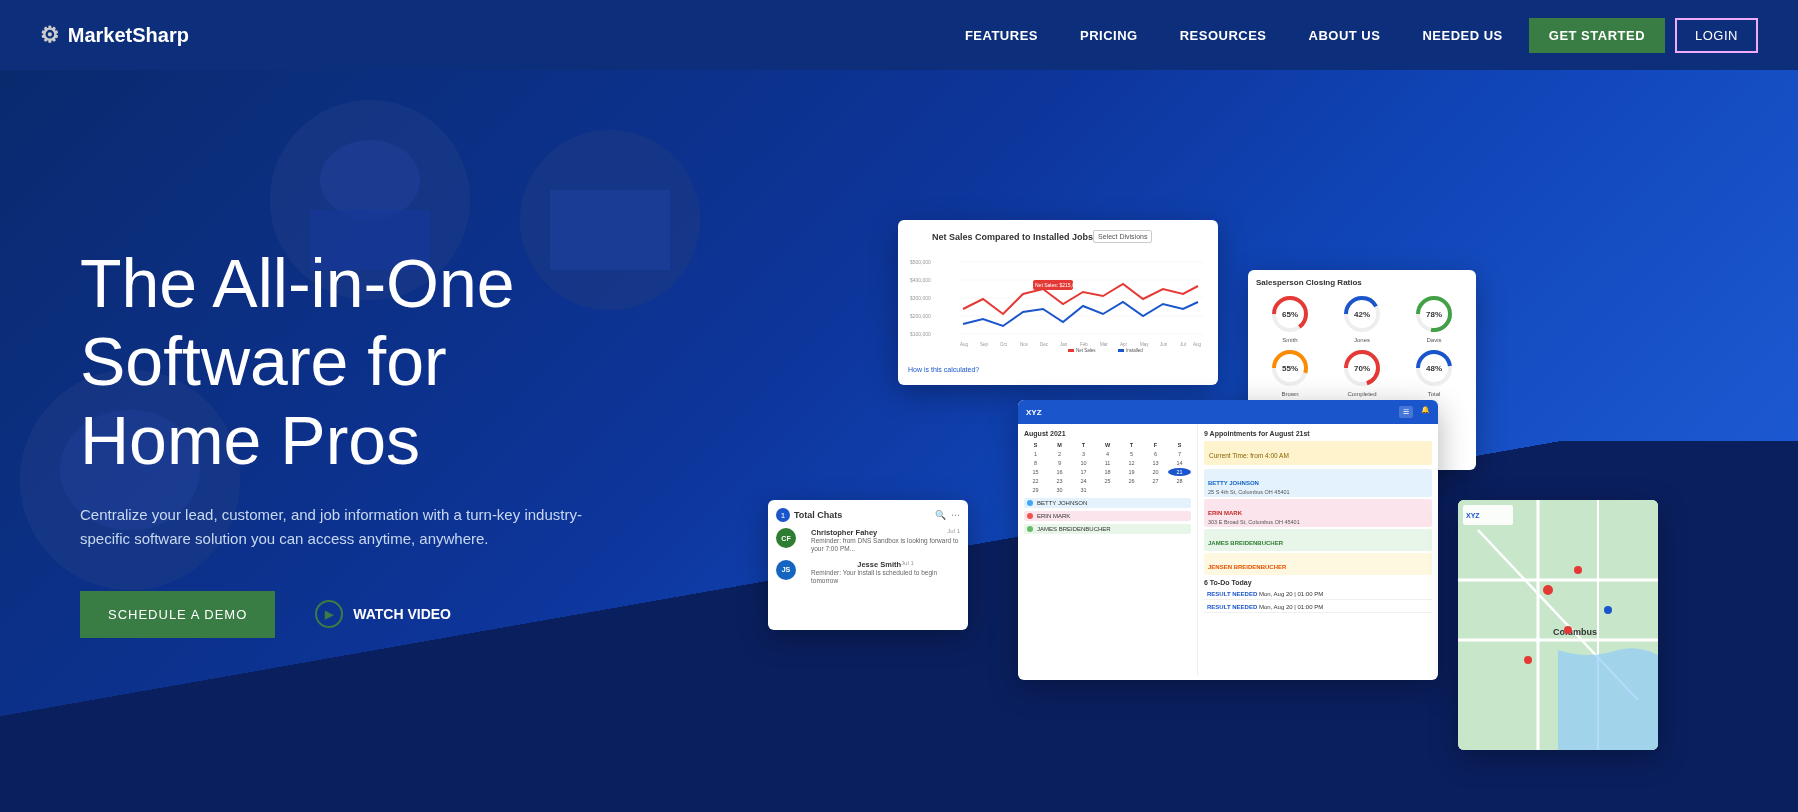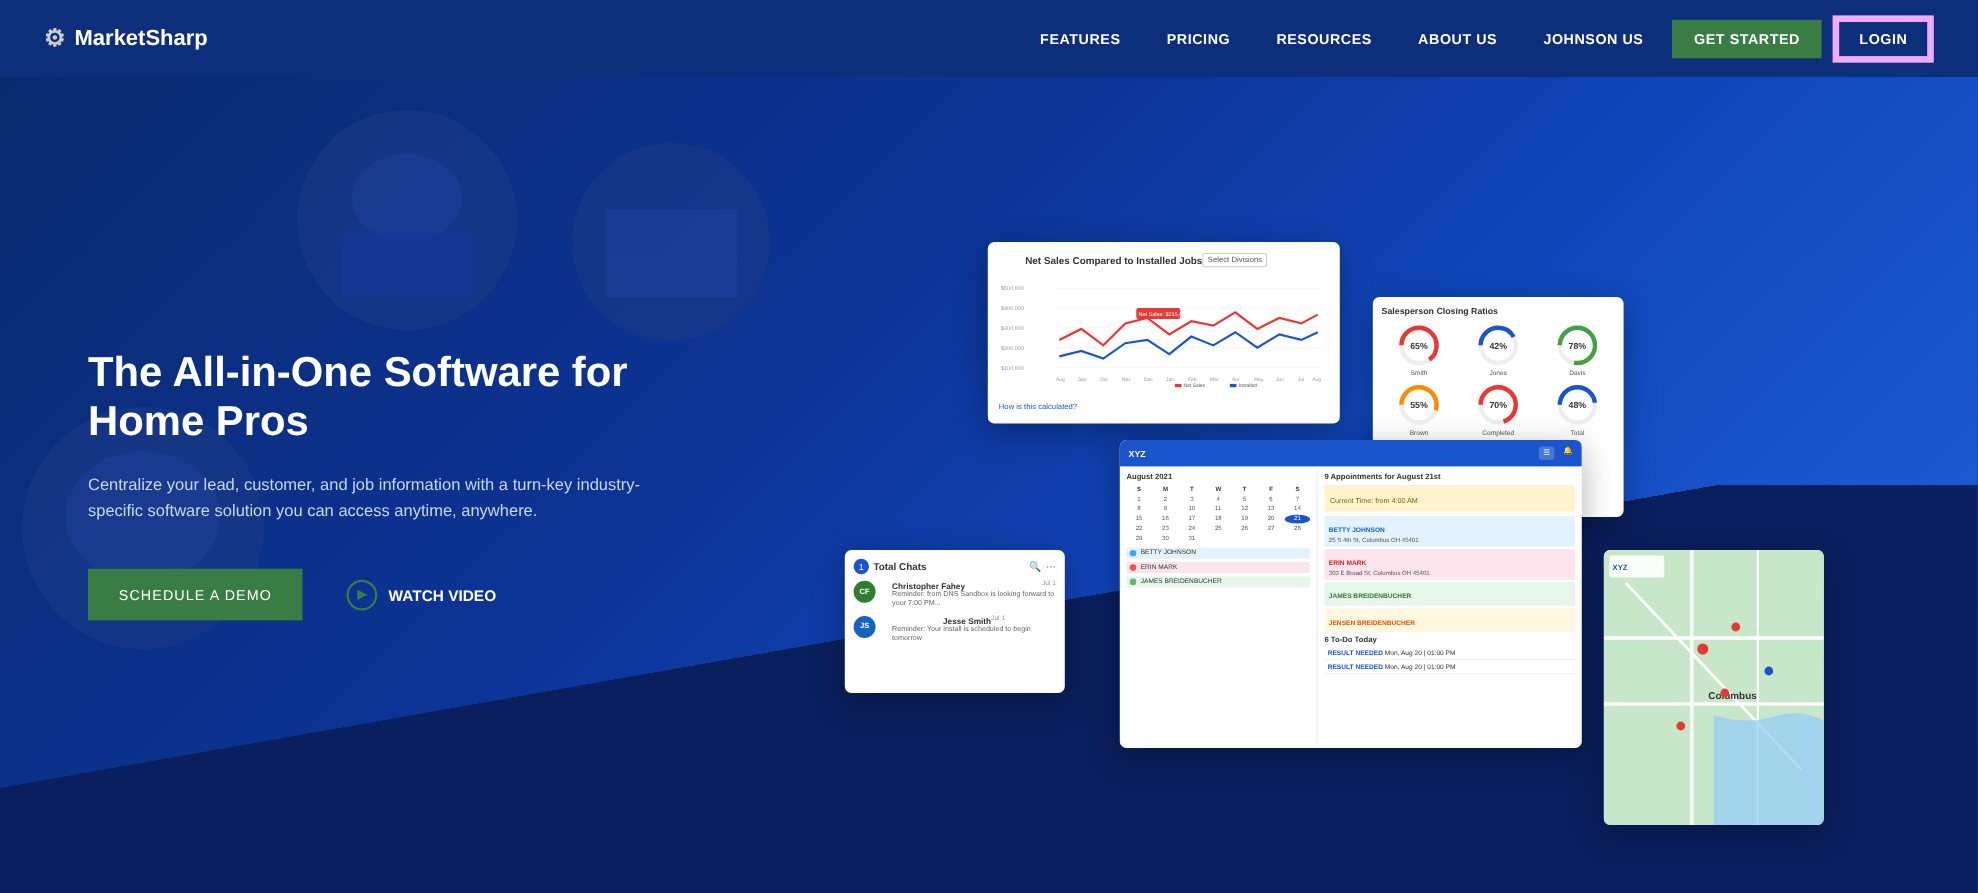--- a/index.html
+++ b/index.html
@@ -56,24 +56,24 @@
       font-size: 13px;
       font-weight: 700;
       letter-spacing: 0.5px;
       cursor: pointer;
       text-transform: uppercase;
       text-align: center;
     }
     .btn-login {
       background: transparent;
       color: white;
-      border: 6px solid #f0abfc;
+      border: 2px solid #f0abfc;
       padding: 8px 18px;
       font-size: 13px;
-      font-weight: 700;
+      font-weight: 400;
       cursor: pointer;
       letter-spacing: 0.5px;
     }
 
     
     .hero {
       position: relative;
       min-height: 742px;
       background: linear-gradient(135deg, #0a2a6e 0%, #0d3498 40%, #1045b8 60%, #1a55cc 80%, #2060dd 100%);
       overflow: hidden;
@@ -95,22 +95,22 @@
 
     .hero-content {
       position: relative;
       z-index: 2;
       padding: 0 80px;
       max-width: 700px;
     }
 
     .hero-title {
       color: white;
-      font-size: 38px;
-      font-weight: 700;
+      font-size: 68px;
+      font-weight: 400;
       line-height: 1.15;
       margin-bottom: 24px;
     }
 
     .hero-subtitle {
       color: #c8d8f0;
       font-size: 15px;
       line-height: 1.6;
       max-width: 580px;
       margin-bottom: 40px;
@@ -494,21 +494,21 @@
 <nav>
   <div class="logo-area">
     <span class="logo-gear">⚙</span>
     <span>MarketSharp</span>
   </div>
   <div class="nav-links">
     <a class="nav-link">FEATURES</a>
     <a class="nav-link">PRICING</a>
     <a class="nav-link">RESOURCES</a>
     <a class="nav-link">ABOUT US</a>
-    <a class="nav-link">JOHNSON US</a>
+    <a class="nav-link">NEEDED US</a>
     <button class="btn-get-started">GET STARTED</button>
     <button class="btn-login">LOGIN</button>
   </div>
 </nav>
 
 <section class="hero">
 
   <div class="circle-photo circle-1">
     <svg width="200" height="200" viewBox="0 0 200 200">
       <rect width="200" height="200" fill="#1a3a8a" opacity="0.8"></rect>

